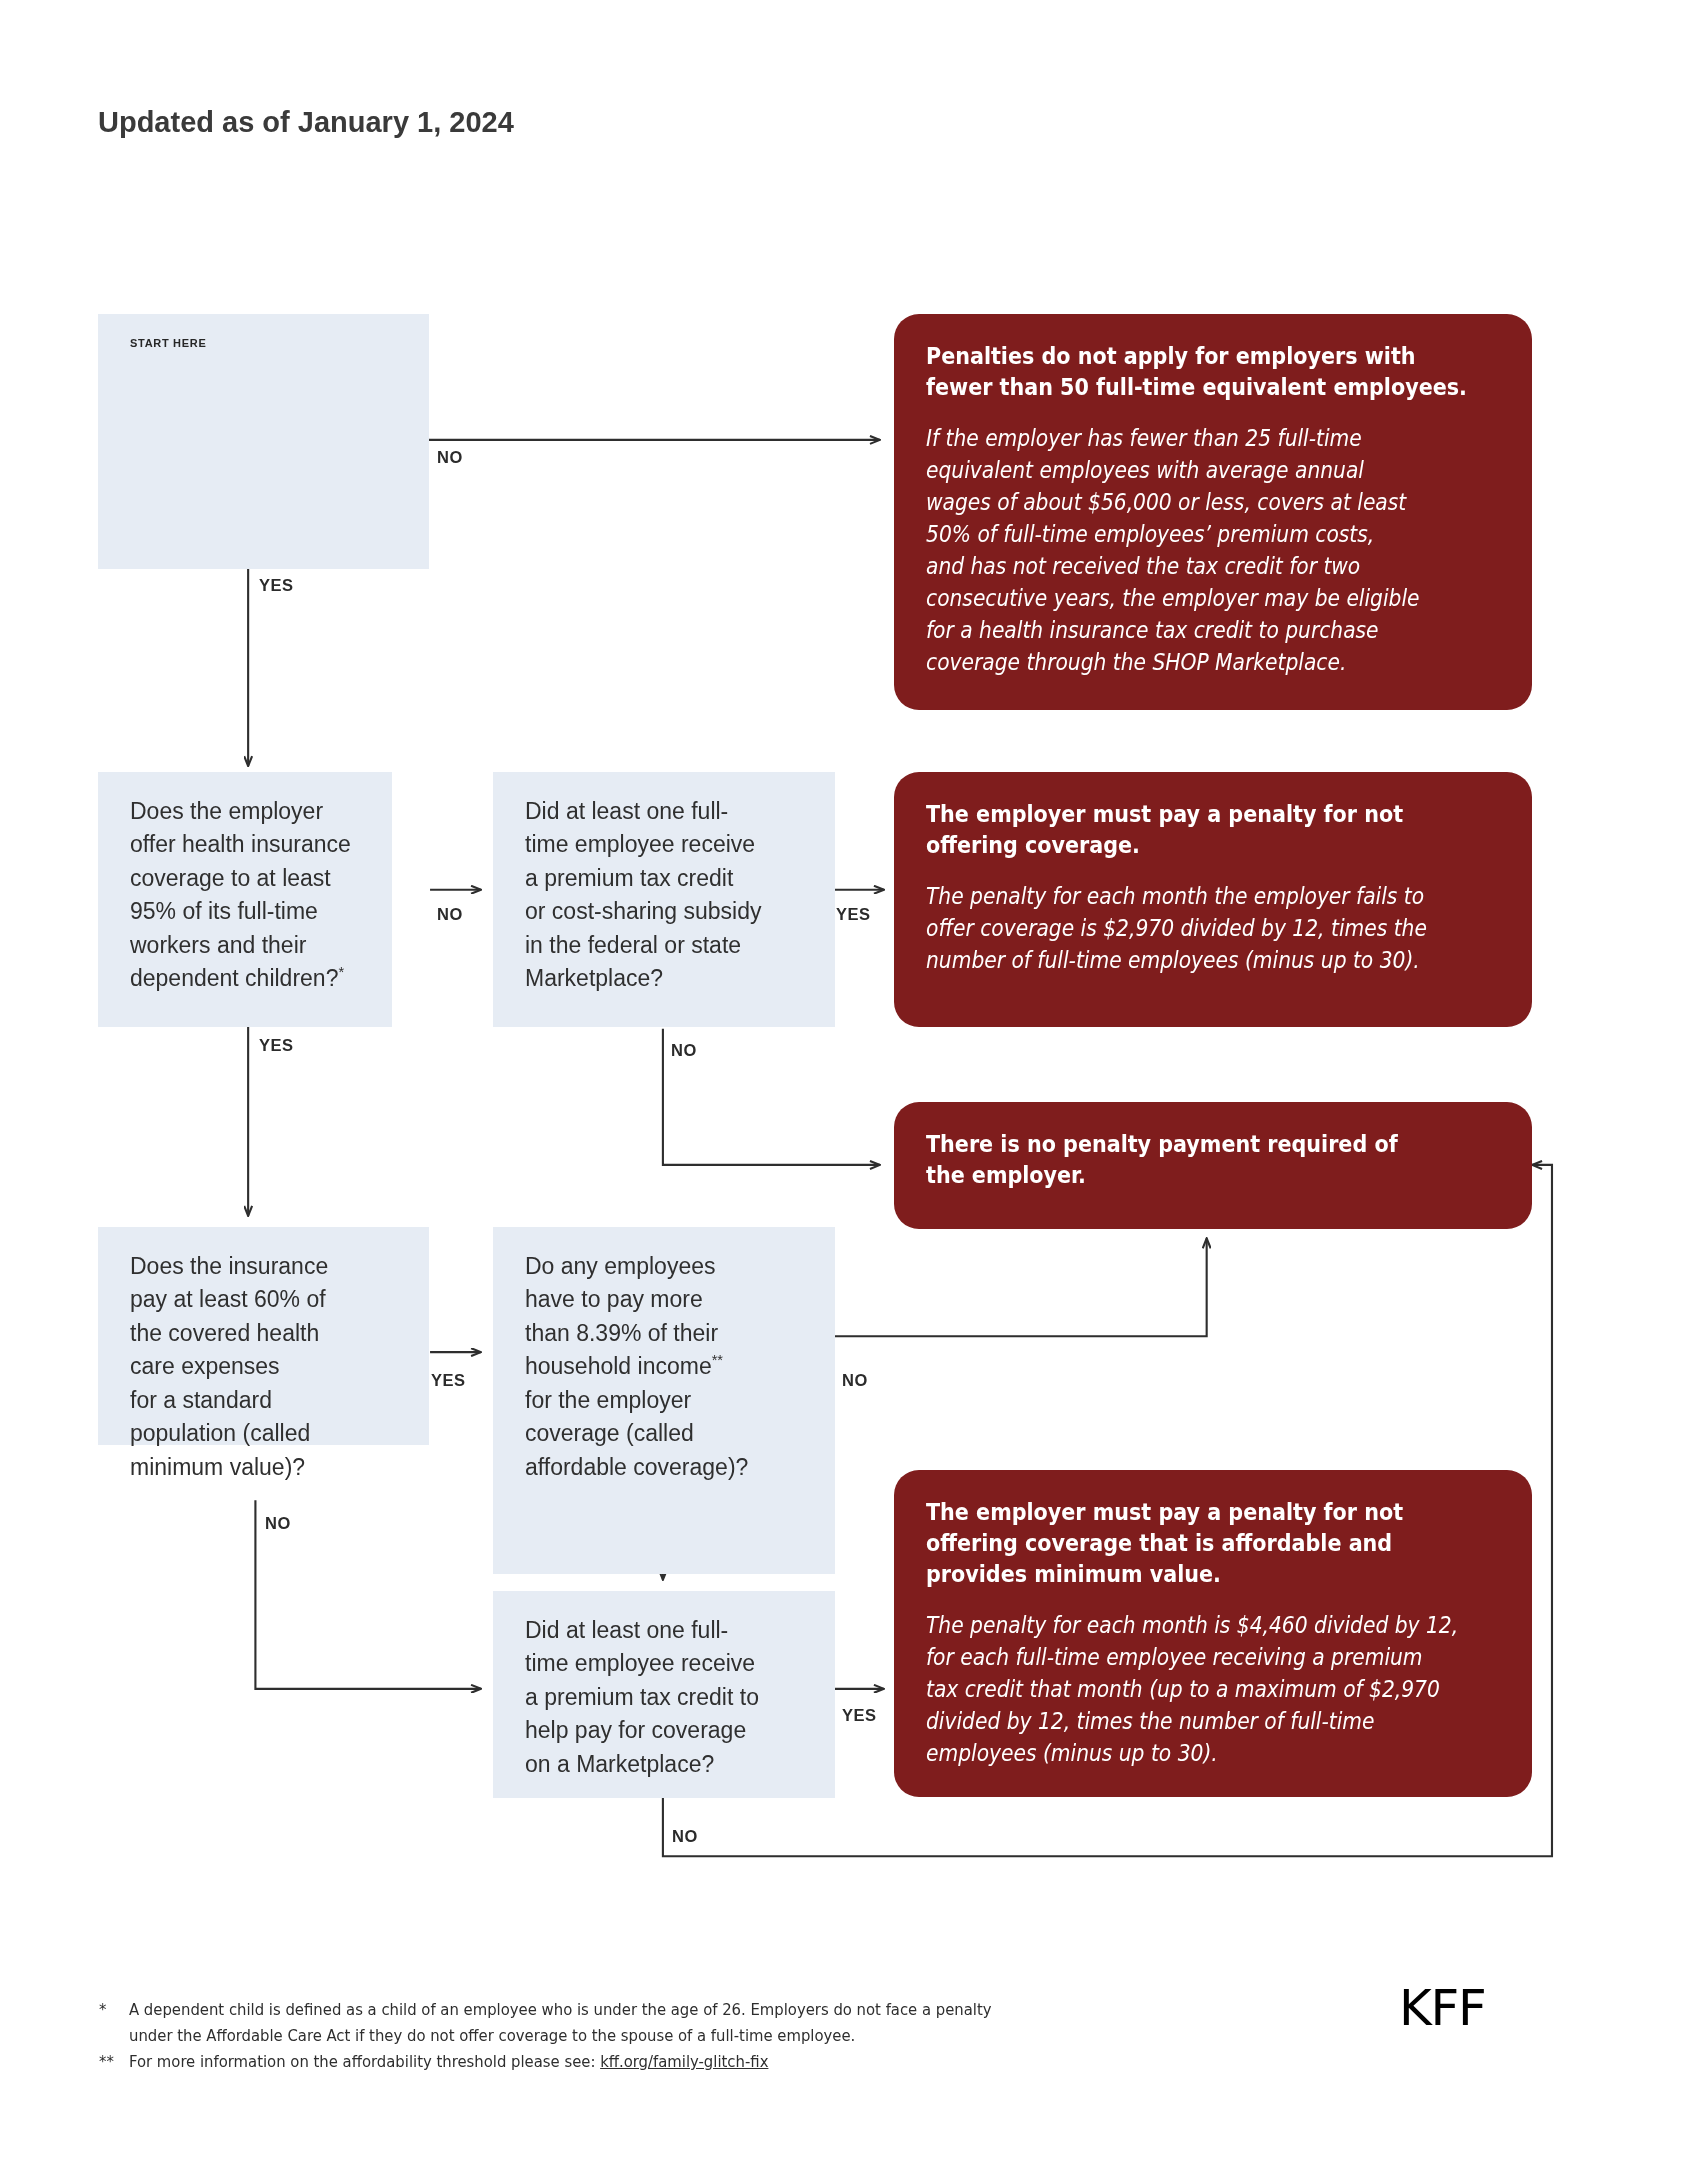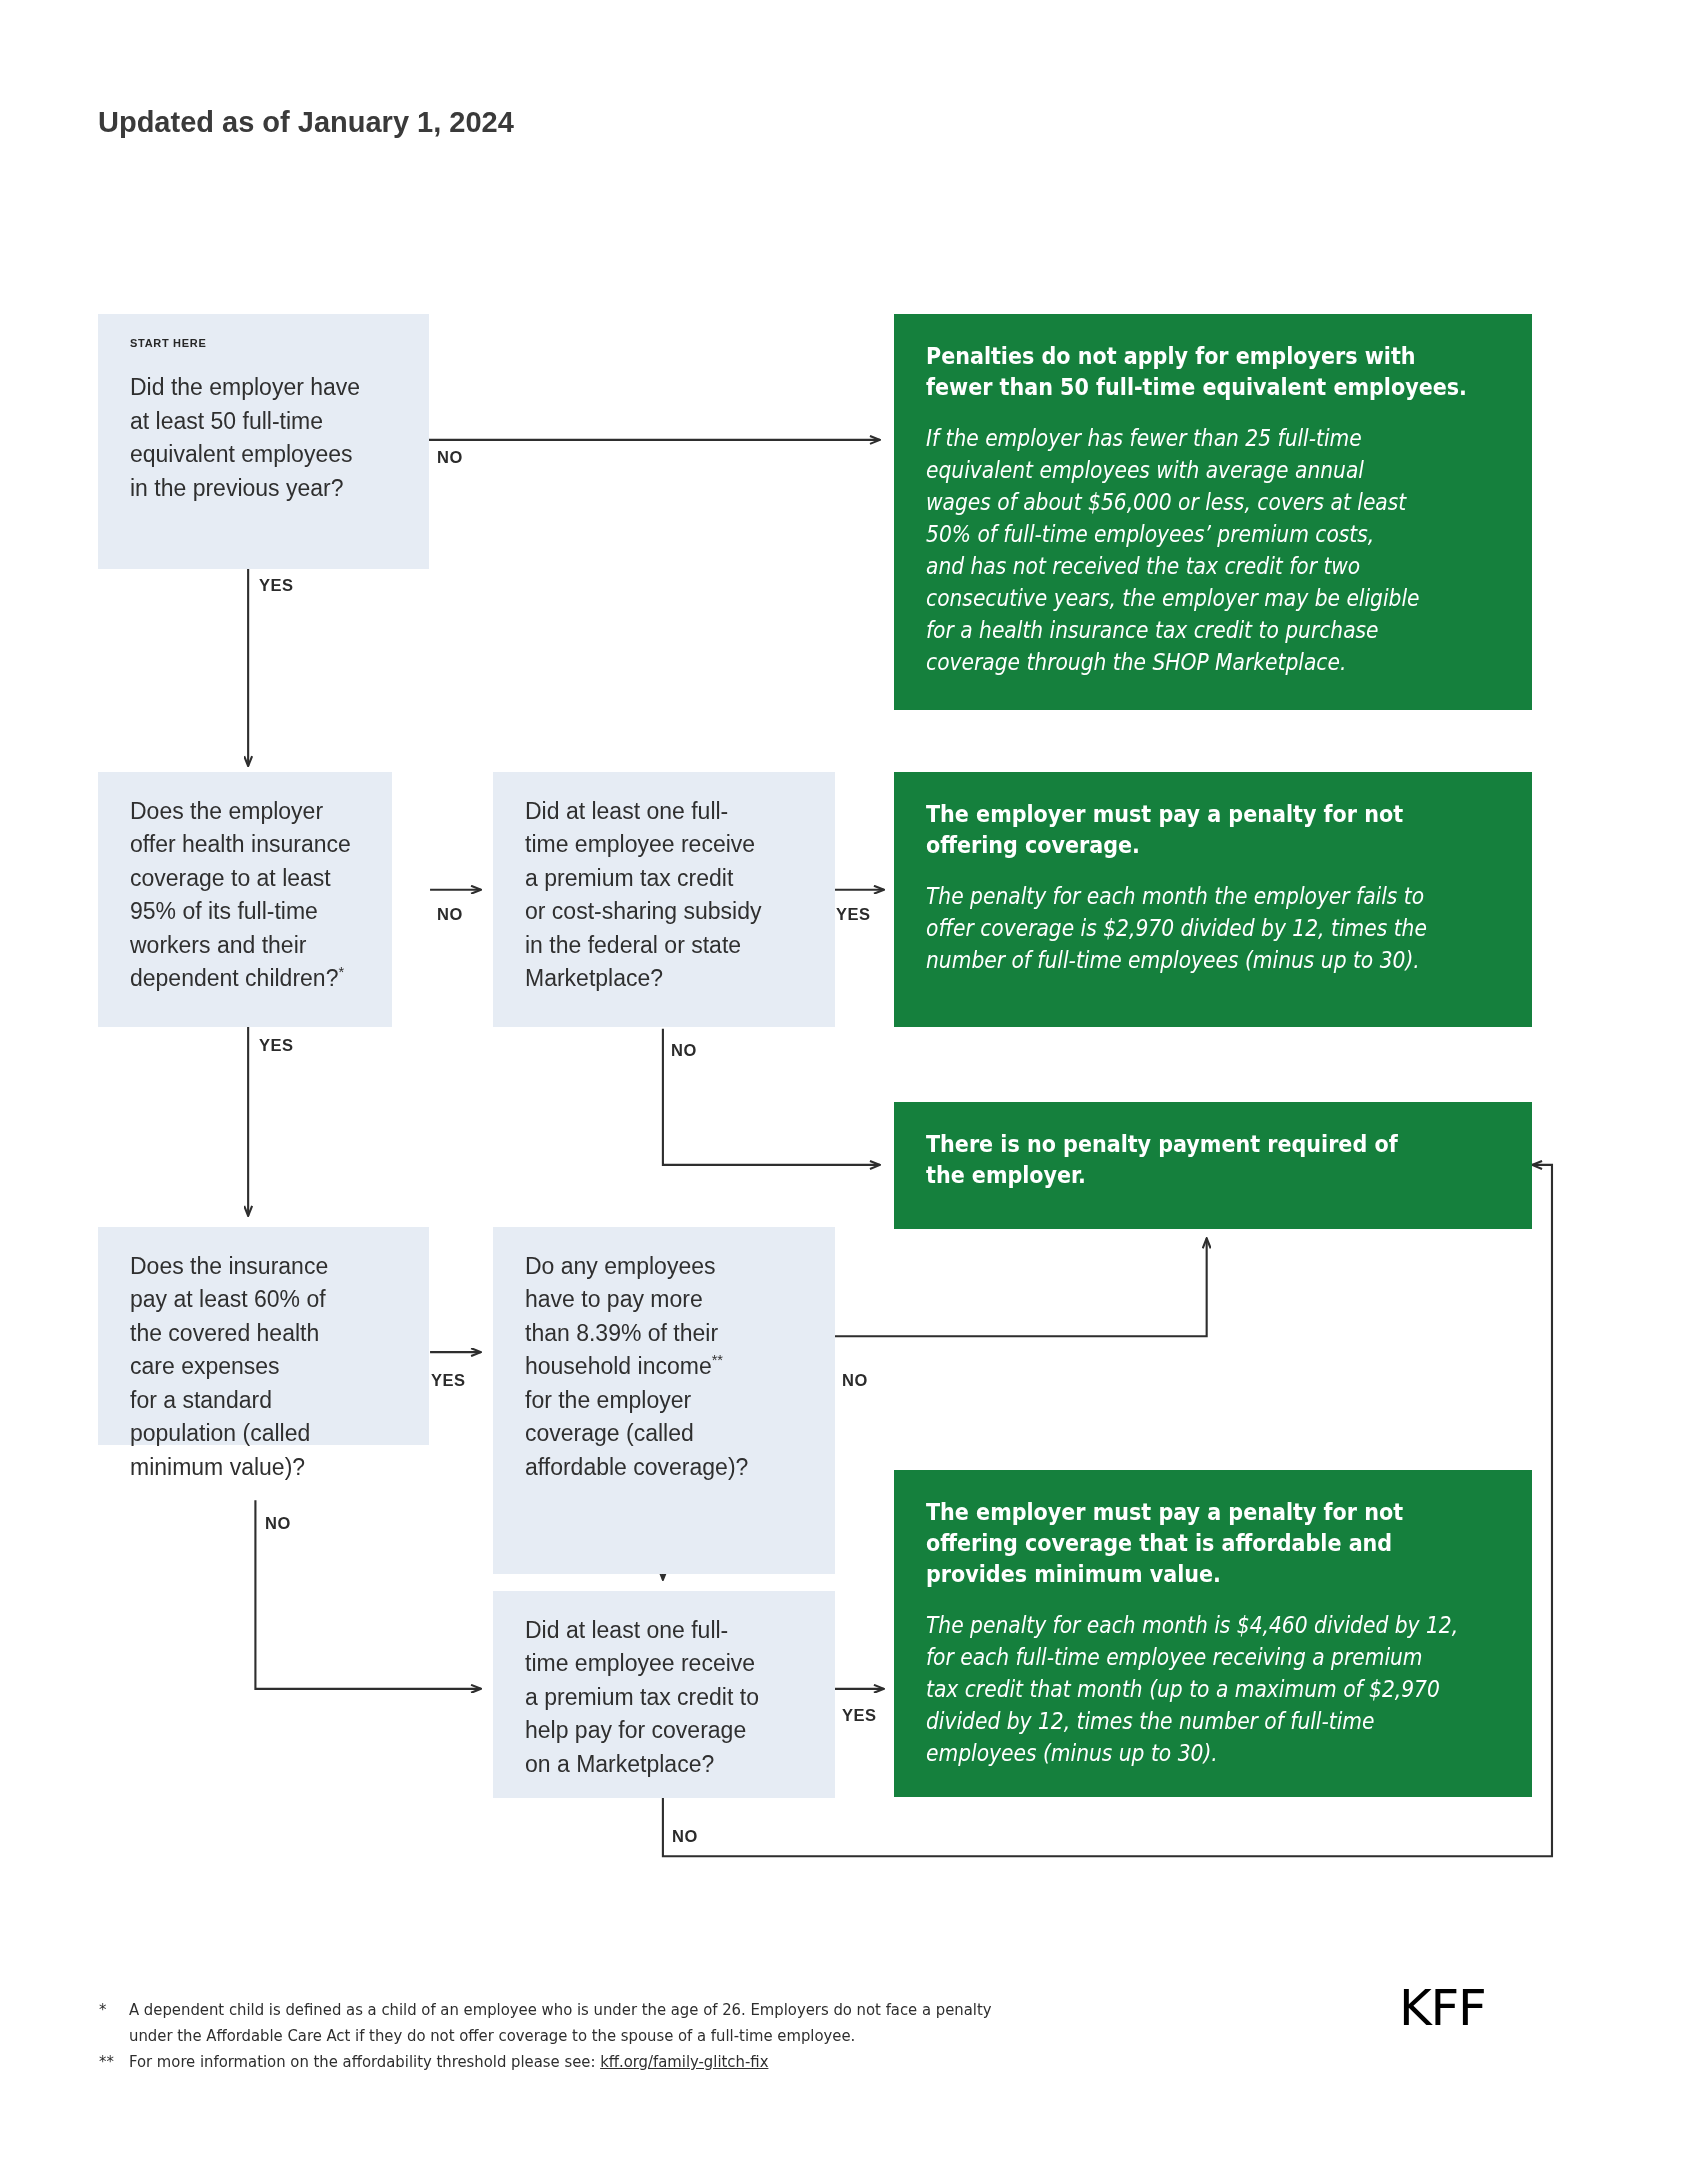--- a/index.html
+++ b/index.html
@@ -50,23 +50,24 @@
   
   .box {
     position: absolute;
     box-sizing: border-box;
   }
   .box-q {
     background: #e6ecf4;
     padding: 22.5px 29px 22.5px 32px;
   }
   .box-r {
-    background: #15803d;
+    background: #7f1d1d;
     color: #ffffff;
     padding: 26.5px 30px 26.5px 32px;
+    border-radius: 25px;
   }
   .start-label {
     font-family: "Liberation Sans", sans-serif;
     font-weight: 700;
     font-size: 11px;
     letter-spacing: 0.7px;
     color: #272727;
     margin: 0 0 22.5px 0;
   }
   .q-text {
@@ -198,24 +199,20 @@
 <div class="edge-label" style="left:259px; top:1036px;">YES</div>
 <div class="edge-label" style="left:431px; top:1371px;">YES</div>
 <div class="edge-label" style="left:842px; top:1371px;">NO</div>
 <div class="edge-label" style="left:672px; top:1516px;">YES</div>
 <div class="edge-label" style="left:265px; top:1514px;">NO</div>
 <div class="edge-label" style="left:842px; top:1706px;">YES</div>
 <div class="edge-label" style="left:672px; top:1827px;">NO</div>
 
 <div class="box box-q" style="left:98px; top:314px; width:331px; height:255px;">
   <div class="start-label">START HERE</div>
-  <div class="q-text">Did the employer have
-at least 50 full-time
-equivalent employees
-in the previous year?</div>
 </div>
 
 <div class="box box-q" style="left:98px; top:772px; width:294px; height:255px;">
   <div class="q-text"><span>Does the employer
 offer health insurance
 coverage to at least
 95% of its full-time
 workers and their
 dependent children?</span><span class="sup">*</span></div>
 </div>

